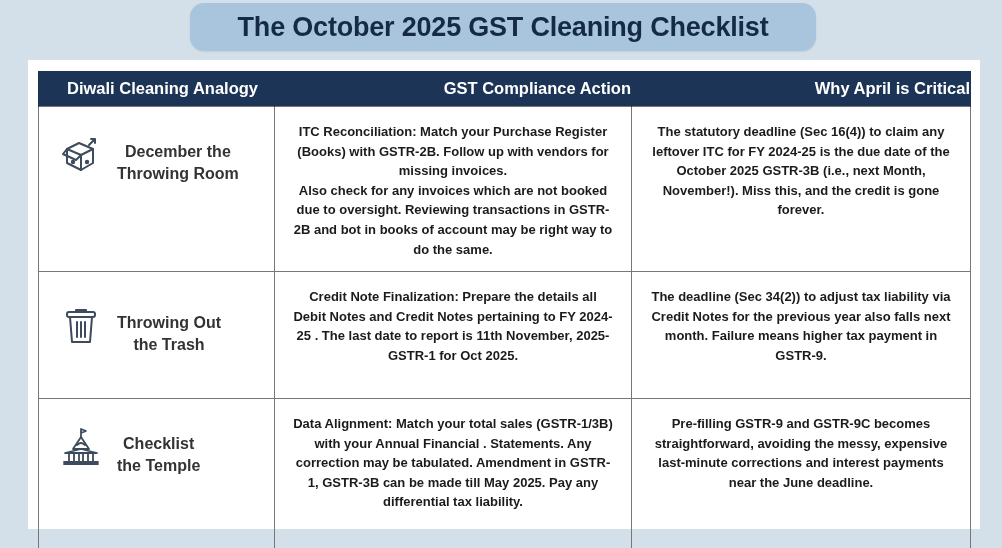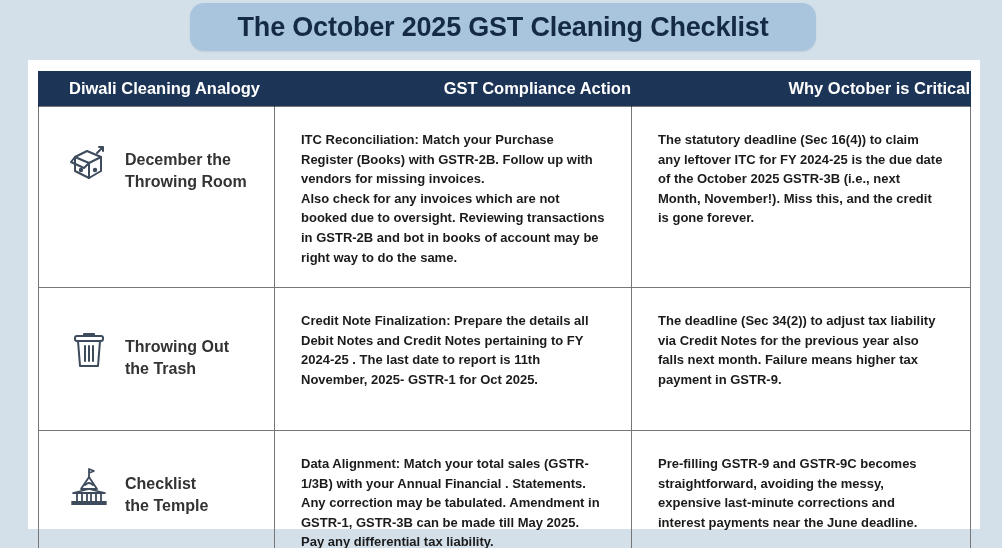--- a/index.html
+++ b/index.html
@@ -24,24 +24,24 @@
   }
   table.grid {
     position:absolute; left:38px; top:71px; width:932px;
     border-collapse:collapse; table-layout:fixed;
   }
   table.grid th {
     background:#1c3456; color:#ffffff; font-size:16.5px; font-weight:bold;
     height:35px; padding:0; text-align:right;
     border-left:1px solid #1c3456; border-right:1px solid #1c3456;
   }
-  table.grid th.c0 { text-align:center; padding-left:16px; }
+  table.grid th.c0 { text-align:left; padding-left:28px; }
   table.grid td {
-    border:1.5px solid #777; vertical-align:top; padding:16px;
-    font-size:13px; font-weight:bold; color:#1b1b1b; line-height:19.6px;
+    border:1.5px solid #777; vertical-align:top; padding:8px;
+    font-size:13px; font-weight:bold; color:#1b1b1b; line-height:19.6px;text-align:center;
   }
   td.analogy { vertical-align:top; }
   .analogy-wrap { display:flex; align-items:flex-start; padding:20px 0 0 14px; }
   .analogy-wrap .icon { width:40px; height:40px; margin-right:16px; flex:none; }
   .analogy-wrap .label { font-size:16px; font-weight:bold; color:#333; line-height:22px; padding-top:6px; }
   td .txt { padding:7px 10px 0 10px; }
   tr.r0 td { height:148px; }
   tr.r1 td { height:110px; }
   tr.r2 td { height:148px; }
 </style>
@@ -57,21 +57,21 @@
 <table class="grid">
   <colgroup>
     <col style="width:236px">
       <col style="width:357px">
       <col style="width:339px">
   </colgroup>
   <thead>
     <tr>
       <th class="c0">Diwali Cleaning Analogy</th>
       <th>GST Compliance Action</th>
-      <th>Why October is Critical</th>
+      <th>Why April is Critical</th>
     </tr>
   </thead>
   <tbody>
     <tr class="r0">
       <td class="analogy">
         <div class="analogy-wrap">
           <svg class="icon" viewBox="0 0 40 40" fill="none" stroke="#3d4b5c" stroke-width="2" stroke-linejoin="round" stroke-linecap="round">
             <path d="M6 14 L18 8 L32 14 L20 20 Z"></path>
             <path d="M6 14 L6 28 L20 35 L20 20"></path>
             <path d="M32 14 L32 28 L20 35"></path>

